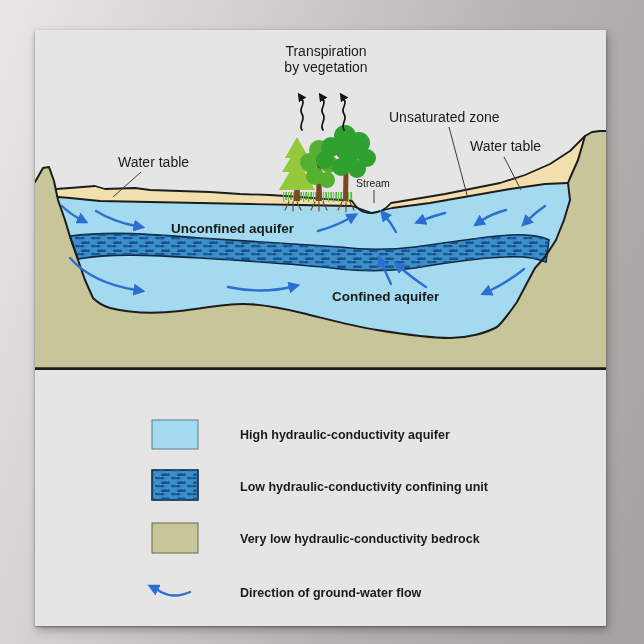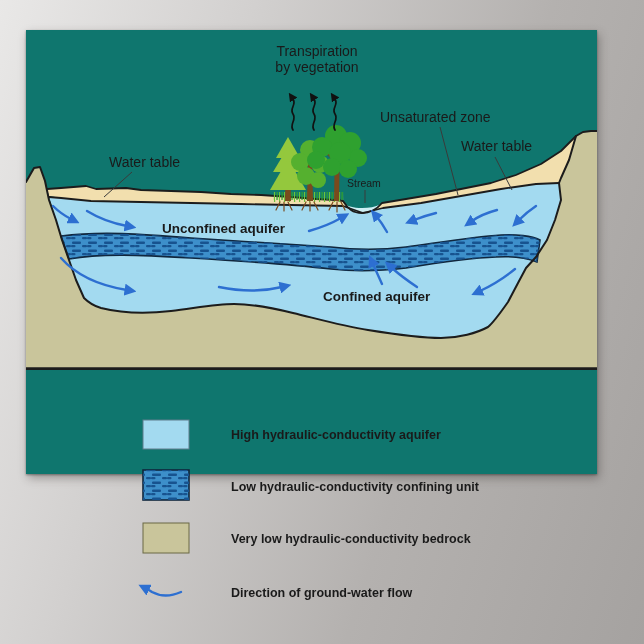--- a/index.html
+++ b/index.html
@@ -2,22 +2,22 @@
 <html><head>
 <meta charset="utf-8">
 <style>
   html,body{margin:0;padding:0;}
   body{
     width:644px;height:644px;overflow:hidden;position:relative;
     background:linear-gradient(108deg,#e9e8e7 0%,#d2d0cf 30%,#b4b1af 65%,#a5a2a0 100%);
     font-family:"Liberation Sans",sans-serif;
   }
   .poster{
-    position:absolute;left:26px;top:30px;width:571px;height:444px;
-    background:#0f766e;
+    position:absolute;left:35px;top:30px;width:571px;height:596px;
+    background:#e5e5e5;
     box-shadow:2px 4px 9px rgba(50,45,42,0.38), 0 1px 2px rgba(40,38,36,0.45);
   }
   svg{display:block;}
   .outline{fill:none;stroke:#1c1c1c;stroke-width:2;stroke-linejoin:round;stroke-linecap:round;}
   .outline-thin{fill:none;stroke:#1c1c1c;stroke-width:1.8;stroke-linejoin:round;stroke-linecap:round;}
   .bottom-line{fill:none;stroke:#1c1c1c;stroke-width:2.6;}
   .band-outline{stroke:#10263d;stroke-width:1.6;}
   .leader{fill:none;stroke:#3a3a3a;stroke-width:1;}
   .flow{fill:none;stroke:#2d6fd1;stroke-width:2.4;stroke-linecap:round;}
   .flow-head{fill:#2d6fd1;}

